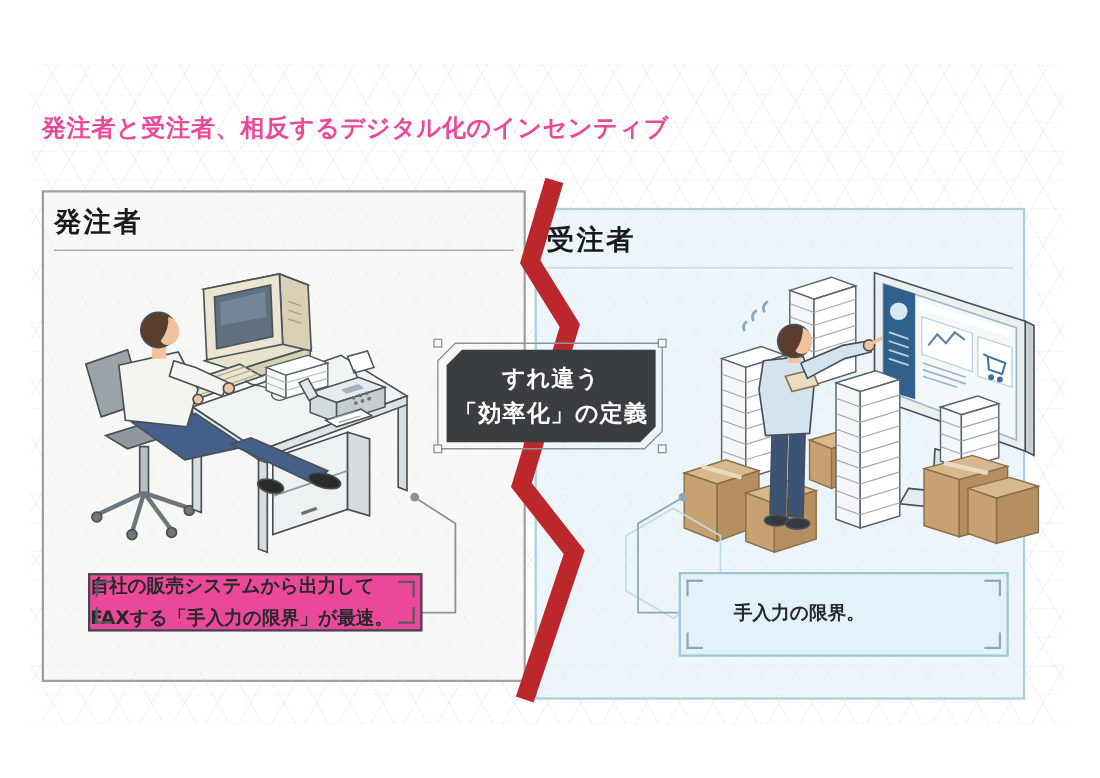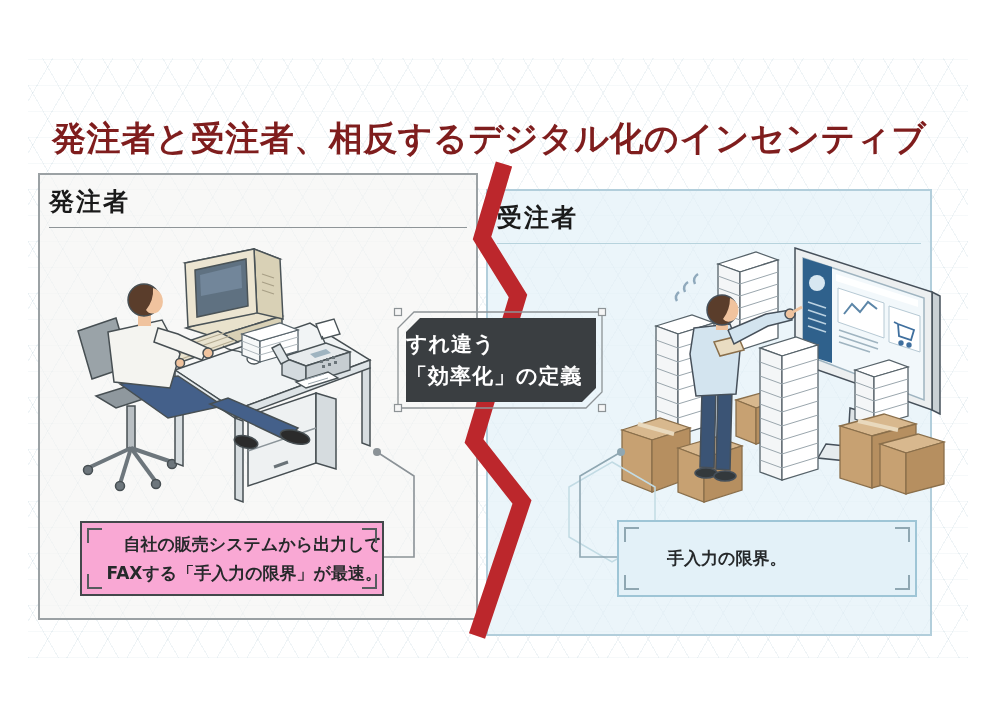--- a/index.html
+++ b/index.html
@@ -8,56 +8,56 @@
     font-family:"DejaVu Sans","Liberation Sans",sans-serif;
   }
   .bg-pattern{
     position:absolute;left:28px;top:58px;width:940px;height:600px;
     background-image:
       repeating-linear-gradient(60deg, rgba(125,165,185,.12) 0 1px, transparent 1px 26px),
       repeating-linear-gradient(-60deg, rgba(125,165,185,.12) 0 1px, transparent 1px 26px),
       repeating-linear-gradient(0deg, rgba(125,165,185,.07) 0 1px, transparent 1px 26px);
   }
   .title{
-    position:absolute;left:38px;top:102px;margin:14px;
-    font-size:34px;font-weight:900;color:#7f1d1d;letter-spacing:.5px;white-space:nowrap;
+    position:absolute;left:38px;top:102px;margin:0;
+    font-size:22px;font-weight:900;color:#ec4899;letter-spacing:.5px;white-space:nowrap;
   }
   .panel{position:absolute;top:173px;height:447px;box-sizing:border-box;}
   .panel-left{left:38px;width:440px;background:rgba(243,244,242,.62);border:2px solid #9ba1a4;}
   .panel-right{left:486px;width:446px;background:rgba(224,240,247,.65);border:2px solid #b2cedb;margin-top:16px;}
   .panel-header{
     height:52px;margin:0 9px;display:flex;align-items:center;justify-content:flex-start;
   }
   .panel-left .panel-header{border-bottom:1.5px solid #8f9598;}
   .panel-right .panel-header{border-bottom:1.5px solid #b7d3dd;}
   .panel-header span{font-size:25px;font-weight:900;color:#1a1a1a;letter-spacing:2px;}
   .illu{position:absolute;}
   .caption{
     position:absolute;box-sizing:border-box;display:flex;flex-direction:column;justify-content:center;
     font-weight:bold;color:#26292b;font-size:17px;line-height:1.65;
   }
   .caption-left{
-    left:80px;top:521px;width:304px;height:75px;background:#f9a8d4;border:2px solid #43484b;
-    align-items:flex-end;text-align:center;
+    left:80px;top:521px;width:304px;height:53px;background:#ec4899;border:2px solid #43484b;
+    align-items:flex-start;text-align:center;
   }
   .caption-right{
     left:617px;top:520px;width:300px;height:77px;background:#e3f1f8;border:2px solid #9ec5d6;
     align-items:flex-start;text-align:left;padding-left:48px;
   }
   .corner{position:absolute;width:13px;height:13px;}
   .caption-left .corner{border-color:#565b5e;}
   .caption-right .corner{border-color:#8fa7b2;}
   .c-tl{left:5px;top:5px;border-top:2px solid;border-left:2px solid;}
   .c-tr{right:5px;top:5px;border-top:2px solid;border-right:2px solid;}
   .c-bl{left:5px;bottom:5px;border-bottom:2px solid;border-left:2px solid;}
   .c-br{right:5px;bottom:5px;border-bottom:2px solid;border-right:2px solid;}
   .overlay{position:absolute;left:0;top:0;width:1000px;height:707px;pointer-events:none;}
   .center-label{
     position:absolute;left:406px;top:320px;width:190px;height:80px;
-    display:flex;flex-direction:column;align-items:flex-start;justify-content:center;gap:4px;
+    display:flex;flex-direction:column;align-items:center;justify-content:center;gap:4px;
     color:#ffffff;font-weight:900;font-size:21px;letter-spacing:1px;line-height:1.35;
   }
 </style>
 </head>
 <body>
 
 <div class="slide">
 
   <div class="bg-pattern"></div>
 

